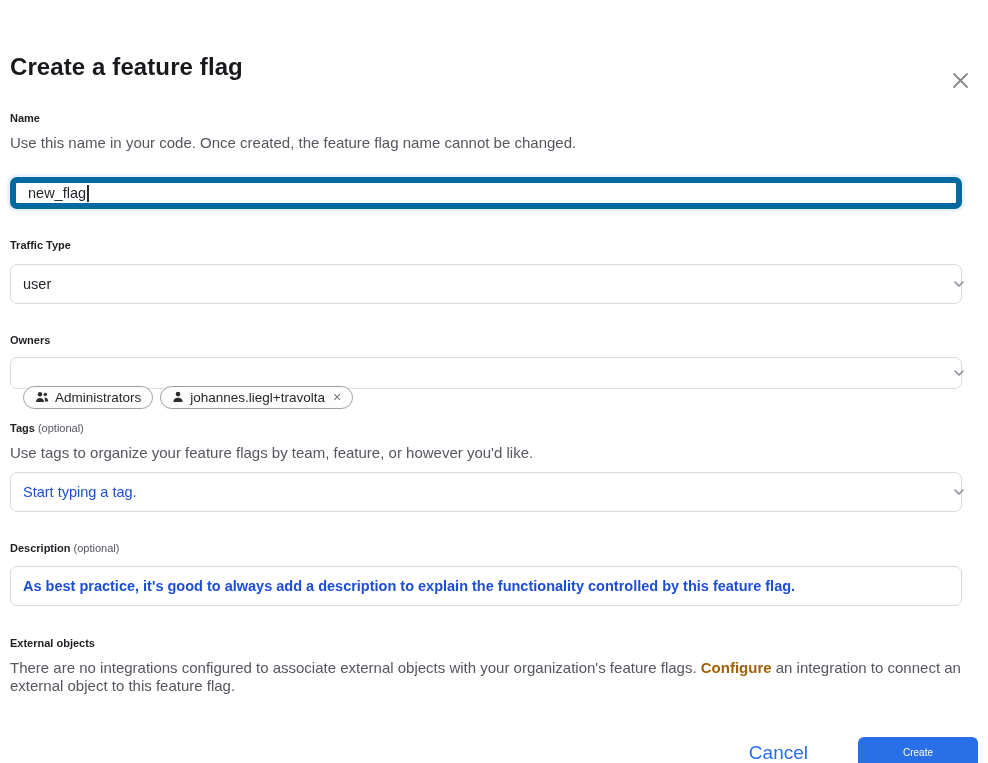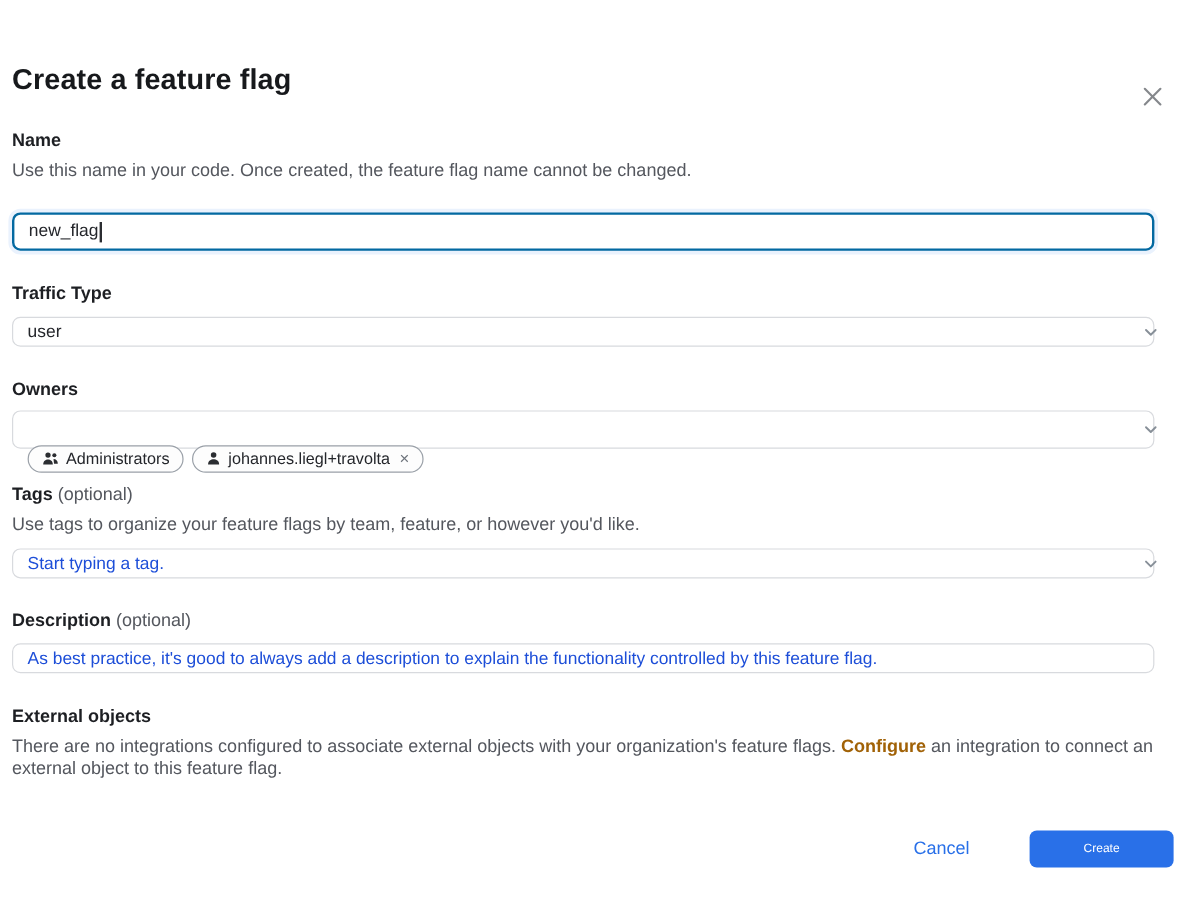--- a/index.html
+++ b/index.html
@@ -23,41 +23,41 @@
     margin-top: 53px;
     font-size: 24px;
     font-weight: 700;
     line-height: 28px;
     color: #17191c;
     letter-spacing: 0.1px;
   }
 
   .group { margin-top: 26px; }
   .field-label {
-    font-size: 15px; font-weight: 700; line-height: 20px; color: #1d1f23;
+    font-size: 11px; font-weight: 700; line-height: 20px; color: #1d1f23;
   }
   .optional { font-weight: 400; color: #54575e; }
   .field-desc {
     font-size: 15px; line-height: 20px; color: #54575e; margin-top: 5px;
   }
   .control { margin-top: 9px; position: relative; }
 
   .inputbox {
-    height: 25px;
+    height: 40px;
     width: 952px;
     border: 1px solid #d8dade;
     border-radius: 7px;
     background: #ffffff;
     display: flex; align-items: center;
     padding: 0 12px;
     font-size: 14.5px;
     color: #24262b;
   }
   .inputbox.focused {
-    border: 2px solid #0369a1;
+    border: 6px solid #0369a1;
     box-shadow: 0 0 0 3px #eaf2fd;
     margin-top: 24px;
   }
   .inputbox.tall { height: 32px; }
   .caret {
     display: inline-block; width: 1.5px; height: 17px;
     background: #2b2d31; margin-left: 1px;
   }
   .placeholder { color: #1d4ed8; }
 
@@ -92,21 +92,21 @@
   }
   .link { color: #a16207; font-weight: 700; text-decoration: none; cursor: pointer; }
 
   .footer {
     margin-top: 42px;
     display: flex; align-items: center; justify-content: flex-end;
     gap: 50px;
     padding-right: 0;
   }
   .cancel-link {
-    color: #2970e8; font-size: 15px; background: none; border: none; cursor: pointer;
+    color: #2970e8; font-size: 19px; background: none; border: none; cursor: pointer;
     font-family: inherit;
   }
   .create-btn {
     background: #2970e8; color: #ffffff;
     border: none; border-radius: 6px;
     height: 31px; width: 120px;
     font-size: 10px; font-family: inherit;
     cursor: pointer;
     display: flex; align-items: center; justify-content: center;
   }
@@ -197,21 +197,21 @@
           <svg width="14" height="14" viewBox="0 0 14 14">
             <path d="M3 5 L7 9 L11 5" stroke="#878f98" stroke-width="1.6" fill="none" stroke-linecap="round" stroke-linejoin="round"></path>
           </svg>
         </span>
       </div>
     </div>
   </div>
 
   <div class="group">
     <div class="field-label"><span>Description</span> <span class="optional">(optional)</span></div>
-    <div class="control" style="margin-top:8px;">
+    <div class="control" style="margin-top:8px;font-weight:bold;">
       <div class="inputbox">
         <span class="placeholder">As best practice, it's good to always add a description to explain the functionality controlled by this feature flag.</span>
       </div>
     </div>
   </div>
 
   <div class="group" style="margin-top:27px;">
     <div class="field-label">External objects</div>
     <div class="ext-text">
       <span>There are no integrations configured to associate external objects with your organization's feature flags. </span><a class="link">Configure</a><span> an integration to connect an external object to this feature flag.</span>

